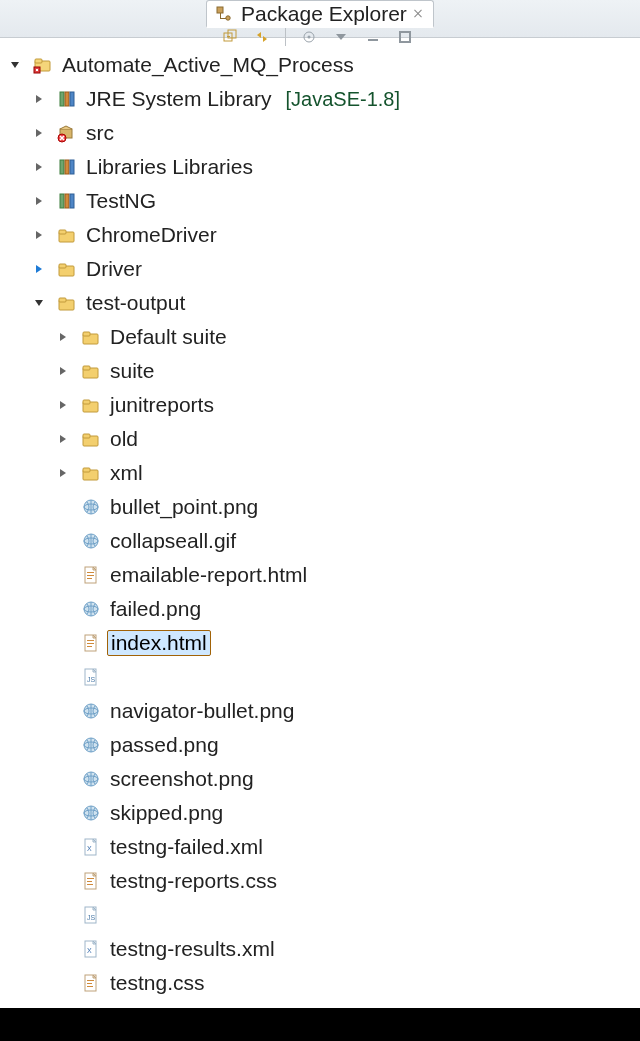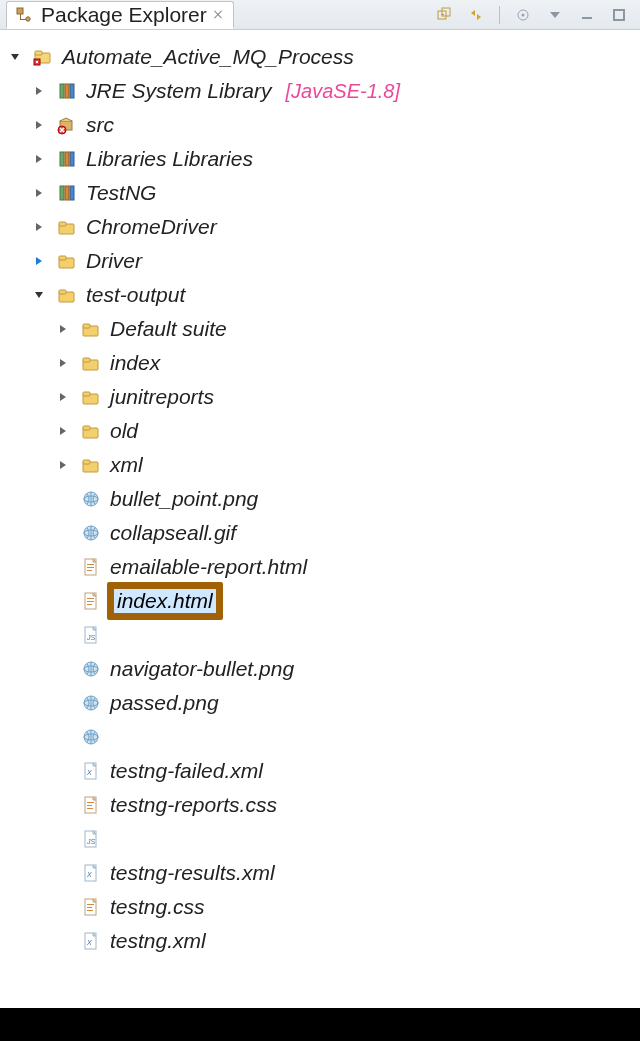--- a/index.html
+++ b/index.html
@@ -7,25 +7,26 @@
     margin: 0; padding: 0;
     width: 640px; height: 1041px;
     font-family: "Segoe UI", Tahoma, Arial, sans-serif;
     font-size: 20px;
     background: #fff;
     color: #222;
     overflow: hidden;
   }
   .view { width: 640px; height: 1041px; position: relative; }
   .topbar {
-    height: 30px;
+    height: 38px;
     background: linear-gradient(#eef2f5, #e4e9ee);
     border-bottom: 1px solid #c7ccd1;
     display: flex; align-items: center; justify-content: space-between;
     padding: 0 6px 0 6px;
+    flex-direction: column;
   }
   .tabhost {
     display: flex; align-items: flex-end; height: 100%;
   }
   .tab {
     display: flex; align-items: center; gap: 6px;
     height: 28px; padding: 0 10px 0 6px;
     background: #fff;
     border: 1px solid #bfc5cb;
     border-bottom: 2px solid #fff;
@@ -40,43 +41,42 @@
   .tab .close::before{ transform:rotate(45deg);}
   .tab .close::after{ transform:rotate(-45deg);}
   .tool-icons { display:flex; align-items:center; gap:14px; padding-right:6px; }
   .ticon { width:18px; height:18px; display:inline-flex; align-items:center; justify-content:center; }
   .tree { padding: 10px 4px 0 6px; }
   .row {
     display:flex; align-items:center; height:34px;
     white-space: nowrap;
     gap:8px;
     padding-left: calc(var(--depth,0) * 24px);
-    font-style: italic;
   }
   .row.selected {
     color:#000;
   }
   .row.selected .label-box {
     background:#cfe8ff;
-    border:7px solid #a16207;
+    border:1px solid #a16207;
     border-radius:2px;
     padding:0 3px;
     margin-left:-3px;
   }
   .tw {
     width:18px; display:inline-flex; align-items:center; justify-content:center;
     color:#666; font-size:14px;
   }
   .tw.blue { color:#1e7bd6; }
   .tw.dark { color:#333; }
   .tw.none { visibility:hidden; }
   .icon { width:22px; height:22px; display:inline-flex; align-items:center; justify-content:center; }
   .label { font-size:21px; }
   .label-box { display:inline-block; }
-  .suffix { color:#ec4899; padding-left:6px; }
+  .suffix { color:#14532d; padding-left:6px; }
   .bottom-black { position:absolute; left:0; right:0; bottom:0; height:33px; background:#000; }
 
   
   svg { display:block; }
 </style>
 </head>
 <body>
 
 <div class="view">
   <div class="topbar">
@@ -280,21 +280,21 @@
           <svg width="10" height="10" viewBox="0 0 10 10">
             <path d="M2 1 L8 5 L2 9 Z" fill="currentColor"></path>
           </svg>
         </span>
     <span class="icon">
           <svg width="20" height="20" viewBox="0 0 20 20">
             <rect x="2" y="7" width="15" height="10" rx="1" fill="#f3cf6e" stroke="#c29a3a"></rect>
             <rect x="2" y="5" width="7" height="4" rx="1" fill="#f3cf6e" stroke="#c29a3a"></rect>
           </svg>
         </span>
-    <span class="label"><span class="label-box">index</span></span>
+    <span class="label"><span class="label-box">suite</span></span>
 
   </div>
       <div class="row" style="--depth:2">
     <span class="tw">
           <svg width="10" height="10" viewBox="0 0 10 10">
             <path d="M2 1 L8 5 L2 9 Z" fill="currentColor"></path>
           </svg>
         </span>
     <span class="icon">
           <svg width="20" height="20" viewBox="0 0 20 20">
@@ -370,20 +370,34 @@
             <rect x="4" y="2" width="11" height="16" fill="#fff" stroke="#bfa27a"></rect>
             <path d="M12 2 L15 5 L12 5 Z" fill="#e8dcc4" stroke="#bfa27a"></path>
             <rect x="6" y="7" width="7" height="1" fill="#d08a3a"></rect>
             <rect x="6" y="10" width="7" height="1" fill="#d08a3a"></rect>
             <rect x="6" y="13" width="5" height="1" fill="#d08a3a"></rect>
           </svg>
         </span>
     <span class="label"><span class="label-box">emailable-report.html</span></span>
 
   </div>
+      <div class="row" style="--depth:2">
+    <span class="tw none"></span>
+    <span class="icon">
+          <svg width="20" height="20" viewBox="0 0 20 20">
+            <circle cx="10" cy="10" r="7" fill="#cfe2ef" stroke="#6fa0c7"></circle>
+            <ellipse cx="10" cy="10" rx="7" ry="3" fill="none" stroke="#6fa0c7"></ellipse>
+            <path d="M10 3 V17" stroke="#6fa0c7"></path>
+            <path d="M6 5 Q10 10 6 15" fill="none" stroke="#6fa0c7"></path>
+            <path d="M14 5 Q10 10 14 15" fill="none" stroke="#6fa0c7"></path>
+          </svg>
+        </span>
+    <span class="label"><span class="label-box">failed.png</span></span>
+
+  </div>
       <div class="row selected" style="--depth:2">
     <span class="tw none"></span>
     <span class="icon">
           <svg width="20" height="20" viewBox="0 0 20 20">
             <rect x="4" y="2" width="11" height="16" fill="#fff" stroke="#bfa27a"></rect>
             <path d="M12 2 L15 5 L12 5 Z" fill="#e8dcc4" stroke="#bfa27a"></path>
             <rect x="6" y="7" width="7" height="1" fill="#d08a3a"></rect>
             <rect x="6" y="10" width="7" height="1" fill="#d08a3a"></rect>
             <rect x="6" y="13" width="5" height="1" fill="#d08a3a"></rect>
           </svg>
@@ -434,20 +448,35 @@
     <span class="tw none"></span>
     <span class="icon">
           <svg width="20" height="20" viewBox="0 0 20 20">
             <circle cx="10" cy="10" r="7" fill="#cfe2ef" stroke="#6fa0c7"></circle>
             <ellipse cx="10" cy="10" rx="7" ry="3" fill="none" stroke="#6fa0c7"></ellipse>
             <path d="M10 3 V17" stroke="#6fa0c7"></path>
             <path d="M6 5 Q10 10 6 15" fill="none" stroke="#6fa0c7"></path>
             <path d="M14 5 Q10 10 14 15" fill="none" stroke="#6fa0c7"></path>
           </svg>
         </span>
+    <span class="label"><span class="label-box">screenshot.png</span></span>
+
+  </div>
+      <div class="row" style="--depth:2">
+    <span class="tw none"></span>
+    <span class="icon">
+          <svg width="20" height="20" viewBox="0 0 20 20">
+            <circle cx="10" cy="10" r="7" fill="#cfe2ef" stroke="#6fa0c7"></circle>
+            <ellipse cx="10" cy="10" rx="7" ry="3" fill="none" stroke="#6fa0c7"></ellipse>
+            <path d="M10 3 V17" stroke="#6fa0c7"></path>
+            <path d="M6 5 Q10 10 6 15" fill="none" stroke="#6fa0c7"></path>
+            <path d="M14 5 Q10 10 14 15" fill="none" stroke="#6fa0c7"></path>
+          </svg>
+        </span>
+    <span class="label"><span class="label-box">skipped.png</span></span>
 
   </div>
       <div class="row" style="--depth:2">
     <span class="tw none"></span>
     <span class="icon">
           <svg width="20" height="20" viewBox="0 0 20 20">
             <rect x="4" y="2" width="11" height="16" fill="#fff" stroke="#9fb6c9"></rect>
             <path d="M12 2 L15 5 L12 5 Z" fill="#dde8f0" stroke="#9fb6c9"></path>
             <text x="6" y="14" font-size="7" fill="#3b6fae" font-family="Arial">X</text>
           </svg>

